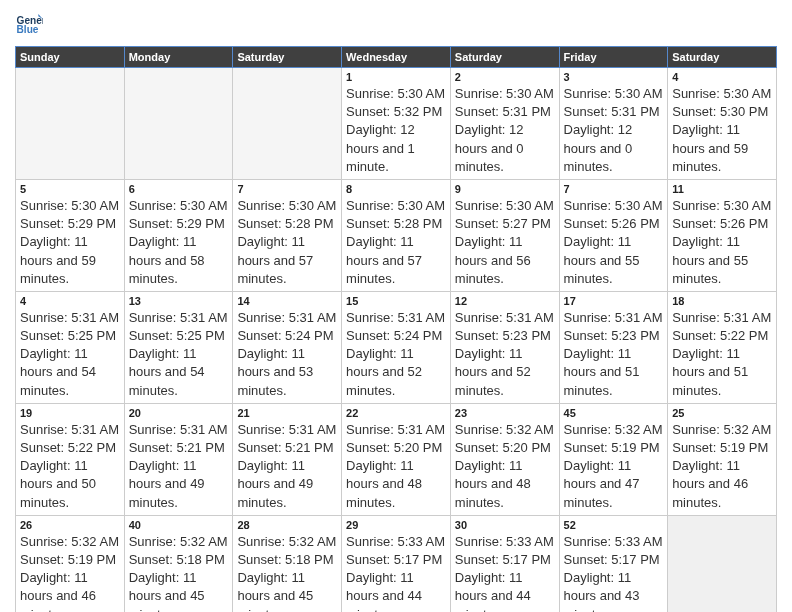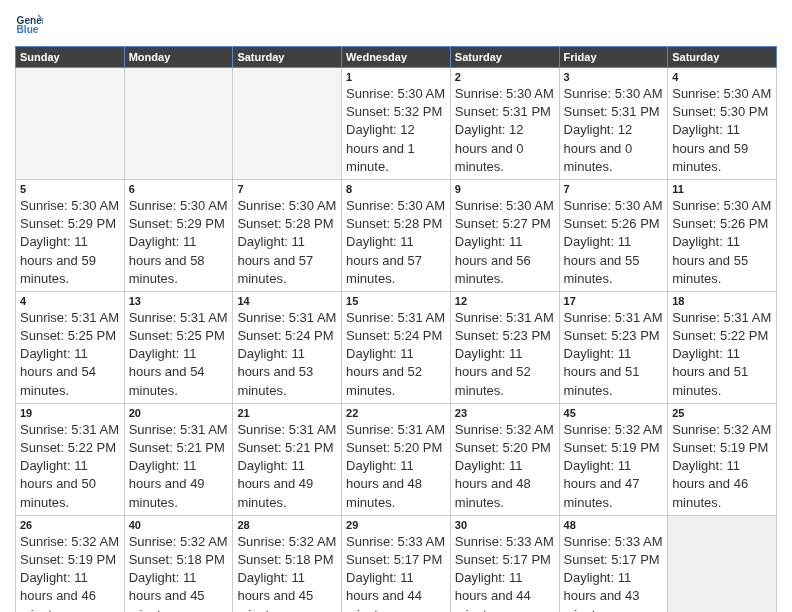--- a/index.html
+++ b/index.html
@@ -242,20 +242,20 @@
           </td>
           <td>
             <span class="day-num">29</span>
             <div class="day-detail">Sunrise: 5:33 AM<br>Sunset: 5:17 PM<br>Daylight: 11 hours and 44 minutes.</div>
           </td>
           <td>
             <span class="day-num">30</span>
             <div class="day-detail">Sunrise: 5:33 AM<br>Sunset: 5:17 PM<br>Daylight: 11 hours and 44 minutes.</div>
           </td>
           <td>
-            <span class="day-num">48</span>
+            <span class="day-num">52</span>
             <div class="day-detail">Sunrise: 5:33 AM<br>Sunset: 5:17 PM<br>Daylight: 11 hours and 43 minutes.</div>
           </td>
           <td class="shaded"></td>
         </tr>
       </tbody>
   </table>
 </div>
 
 </body></html>

